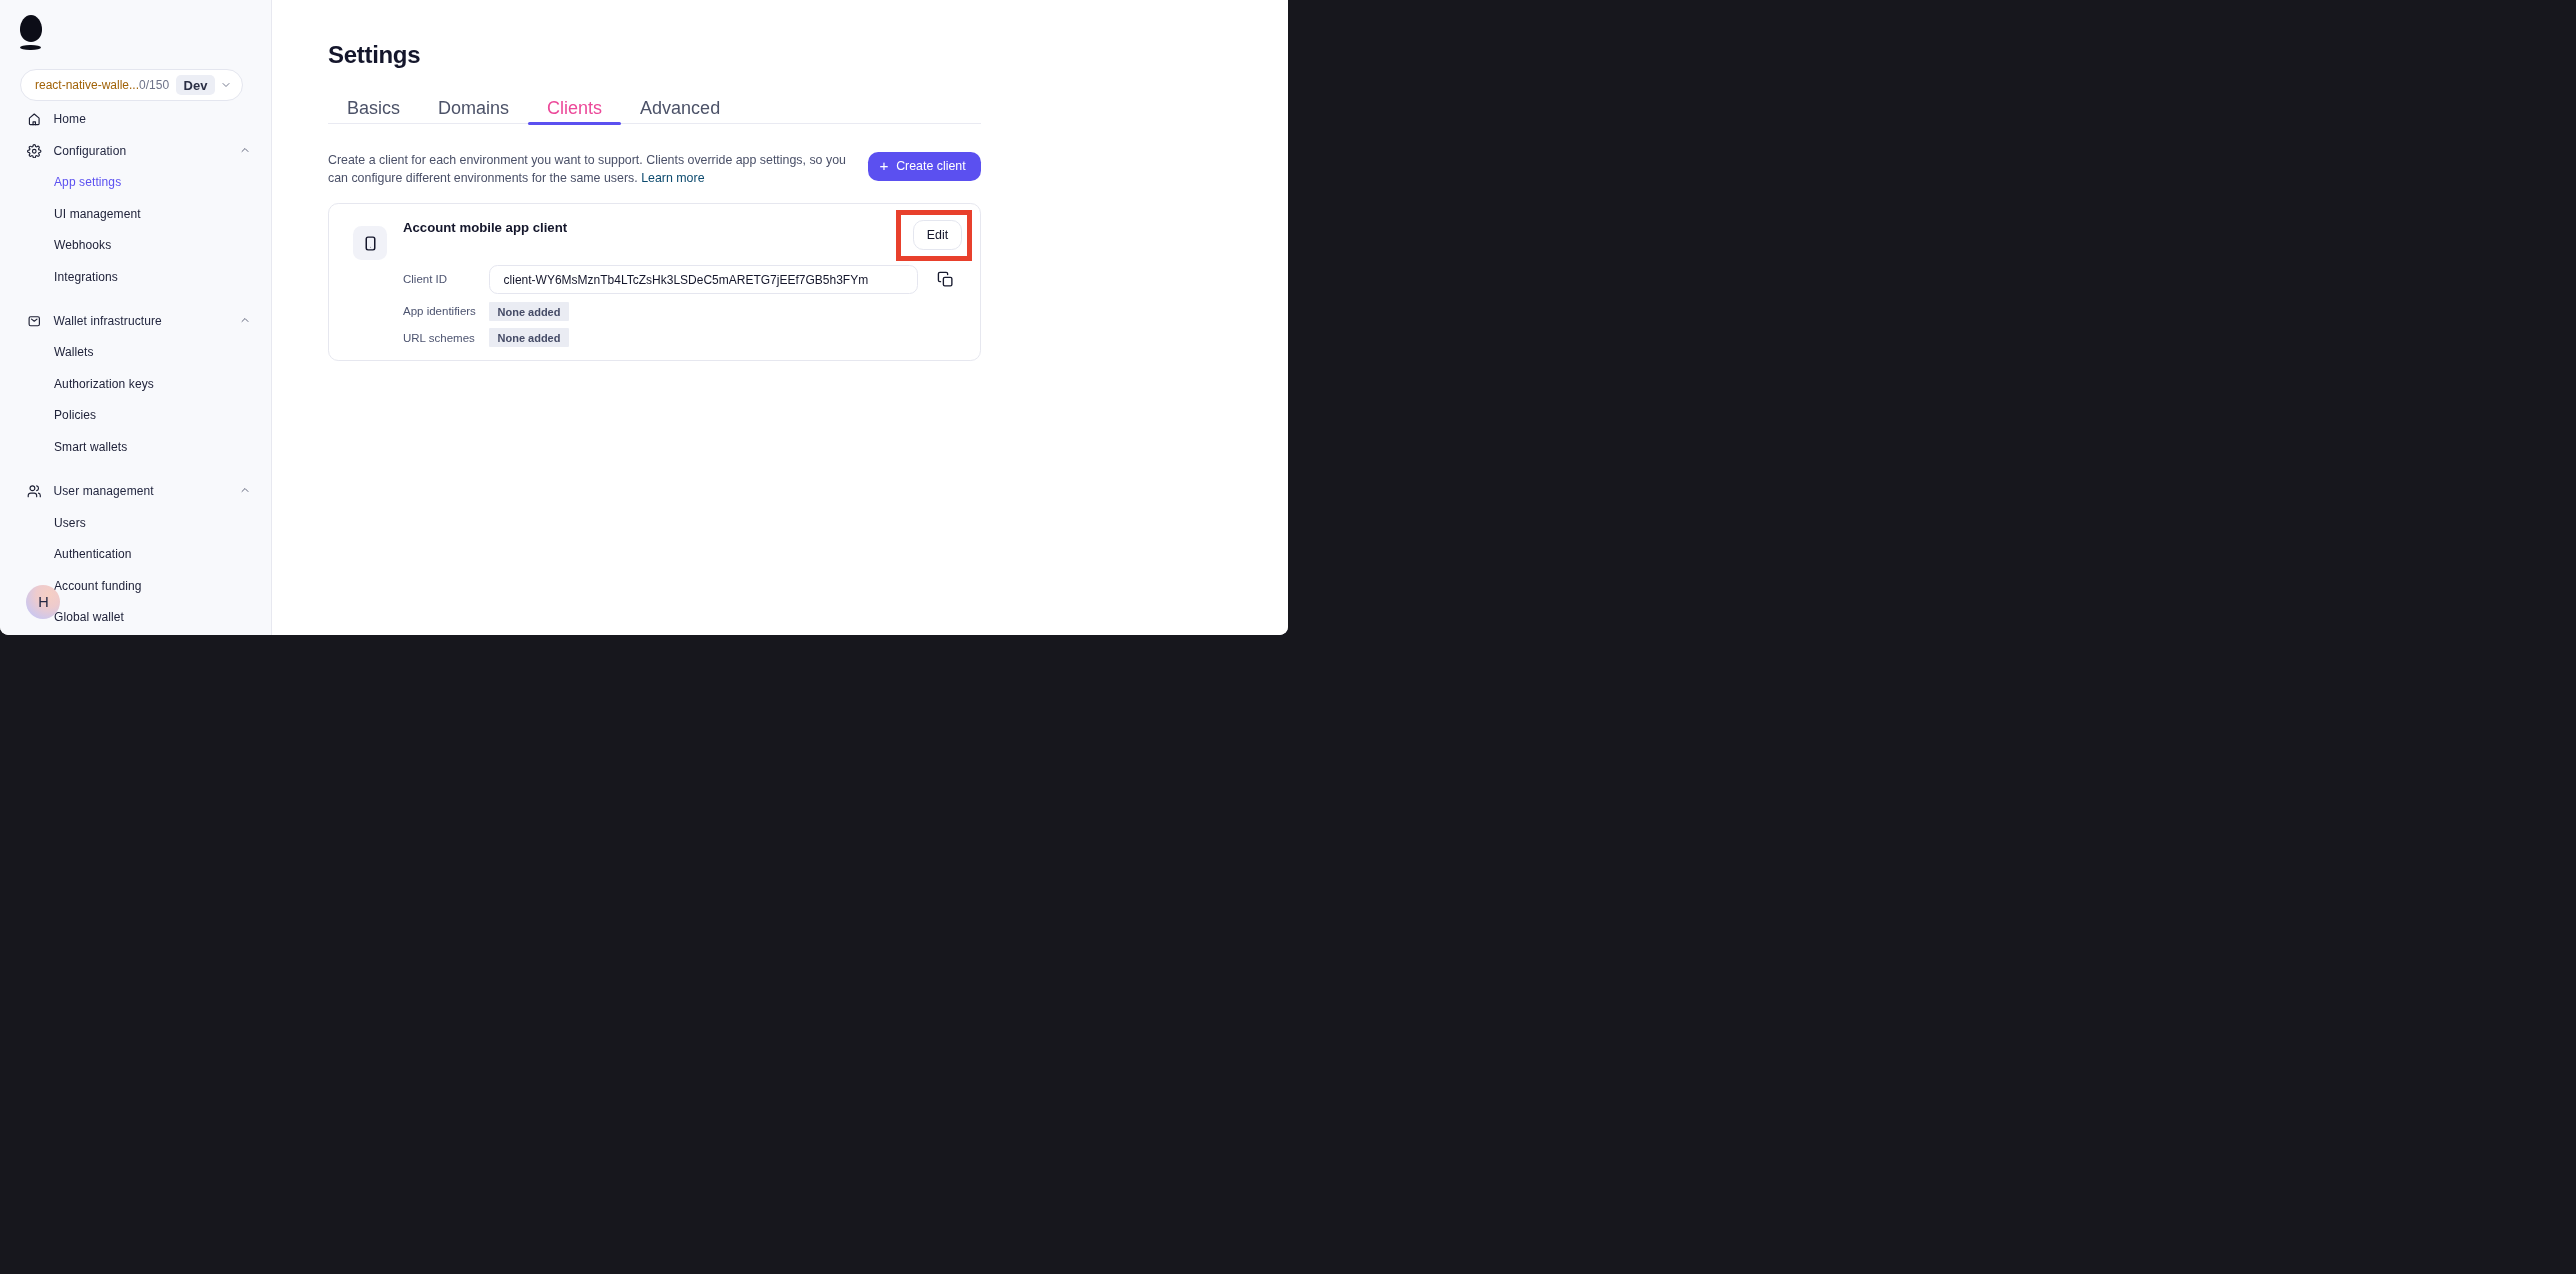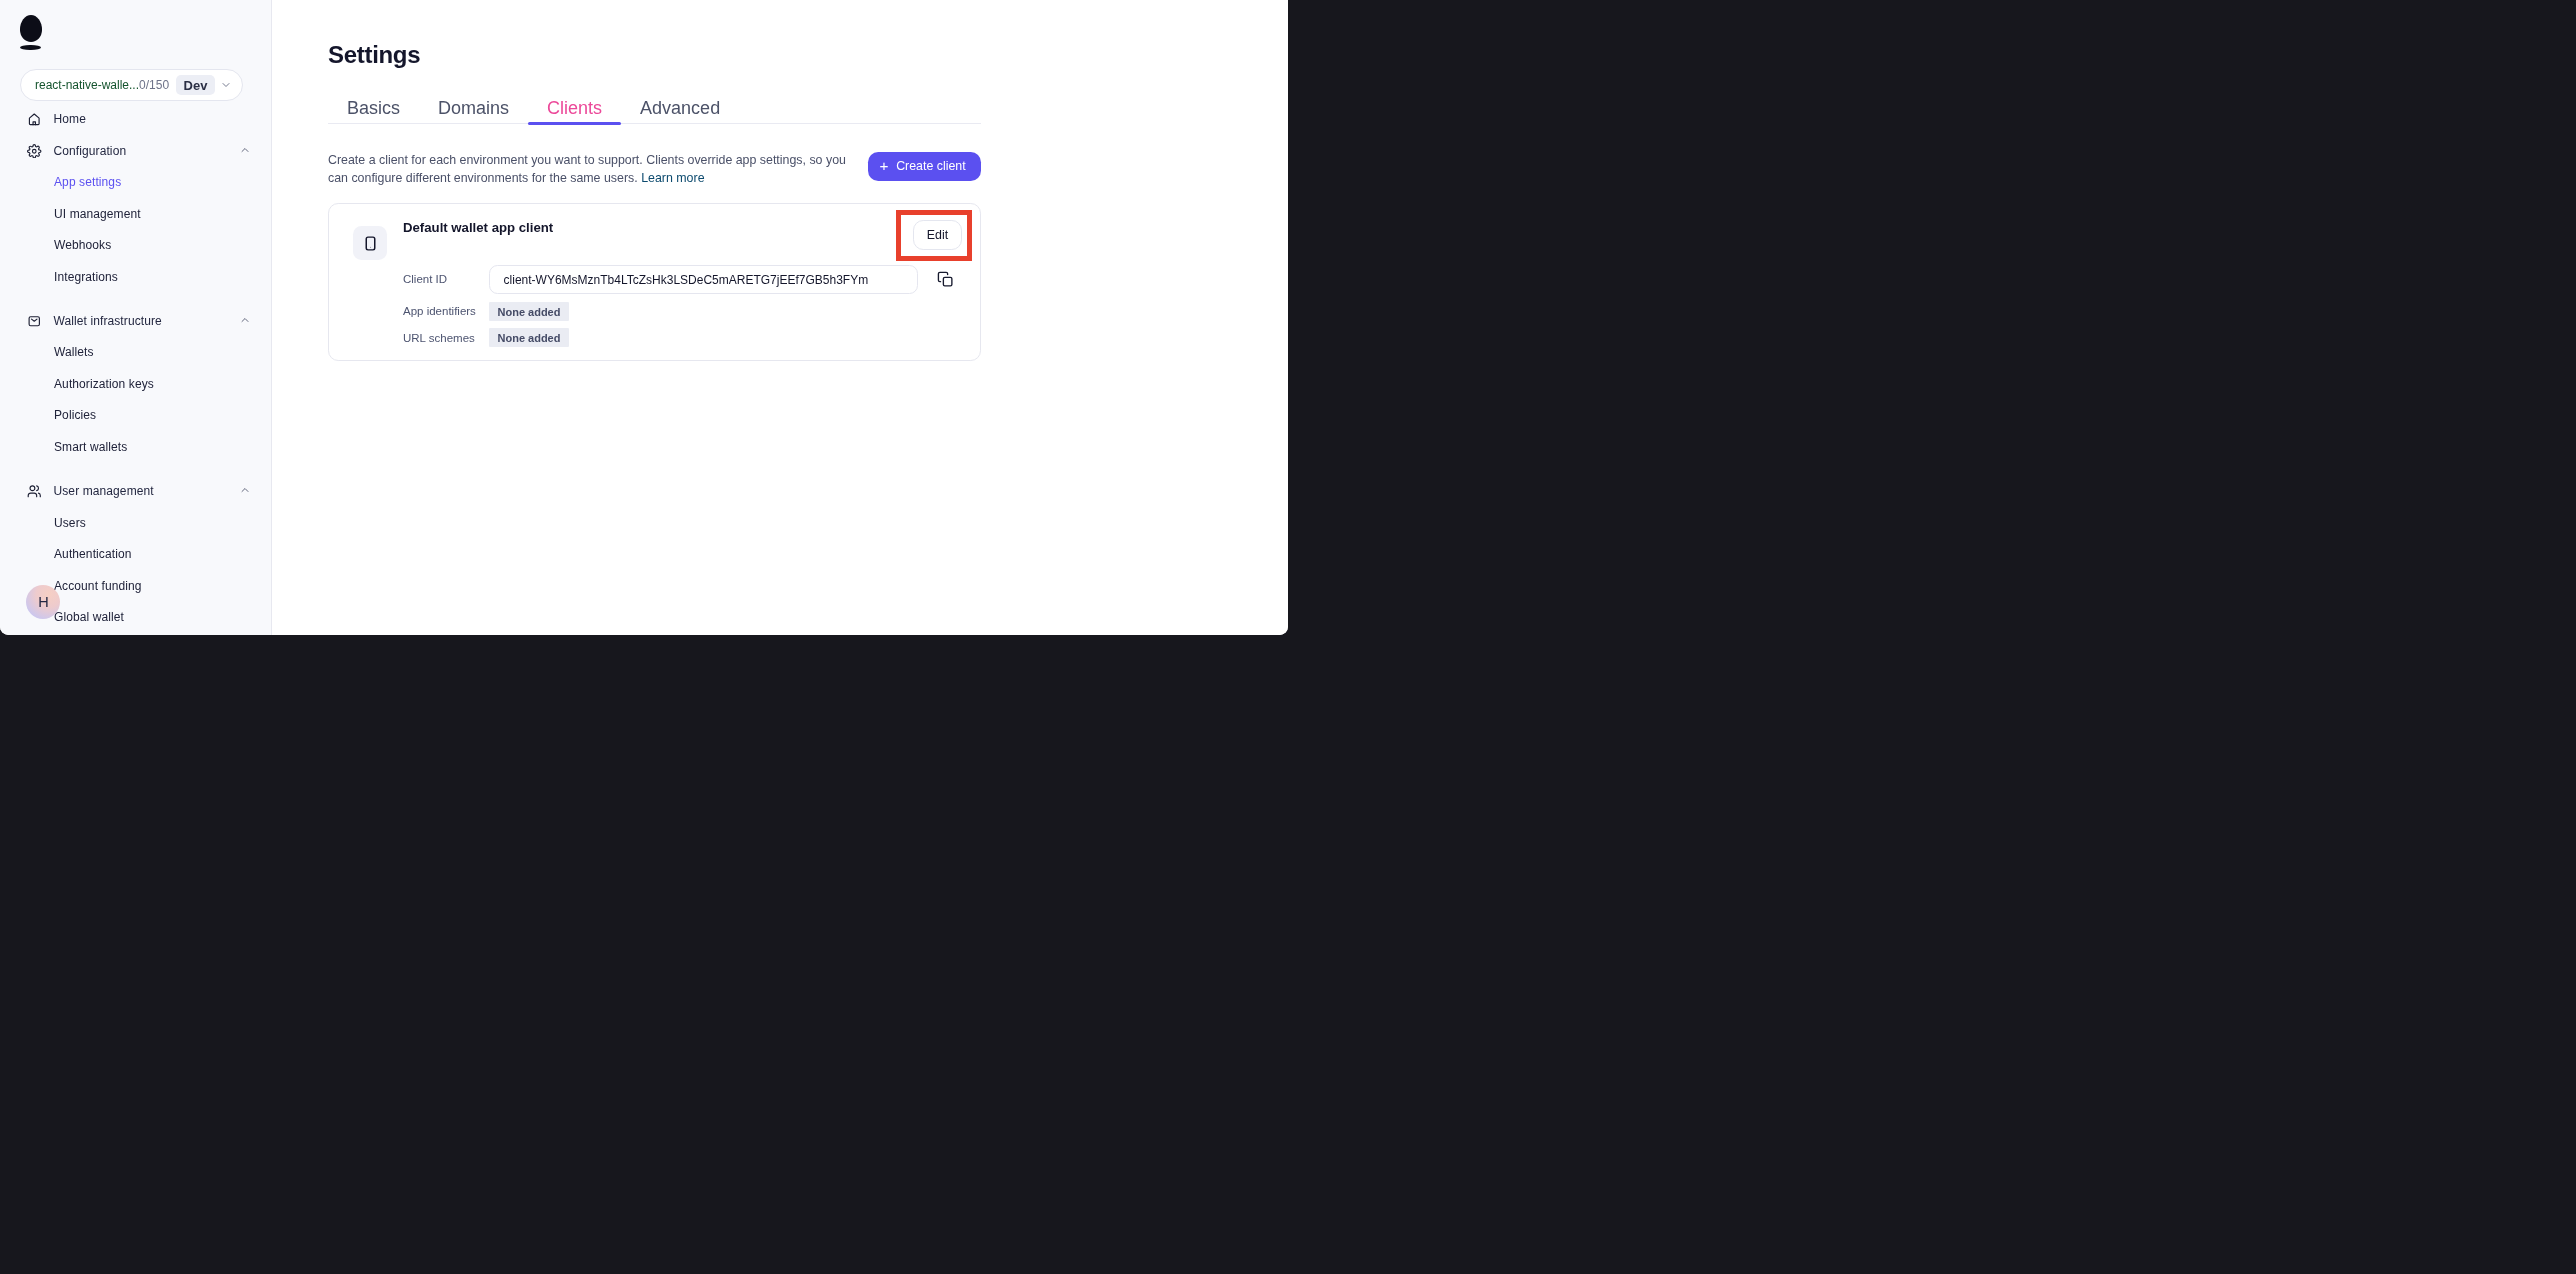--- a/index.html
+++ b/index.html
@@ -27,21 +27,21 @@
   }
   .logo .shadow {
     width:20.4px; height:5.1px; background:#0c0d17; border-radius:50%;
     margin:3.4px auto 0;
   }
   .project-pill {
     position:absolute; left:20.4px; top:69px; width:223px; height:32px;
     background:#ffffff; border:0.9px solid #e4e6ef; border-radius:16px;
     display:flex; align-items:center; padding:0 10.2px 0 13.6px; cursor:pointer;
   }
-  .project-name { font-size:12px; font-weight:500; color:#14532d; white-space:nowrap; }
+  .project-name { font-size:12px; font-weight:500; color:#a16207; white-space:nowrap; }
   .project-quota { font-size:12px; color:#6e7389; margin-right:6.8px; white-space:nowrap; }
   .env-badge {
     background:#eceef5; color:#2b2f45; font-size:13px; font-weight:700;
     border-radius:5.1px; padding:3.4px 7.7px; line-height:1; margin-right:0;
   }
   .pill-chevron { margin-left:auto; display:flex; color:#6e7389; }
 
   .nav { position:absolute; left:0; top:112px; width:100%; list-style:none; }
   .nav-item {
     height:31.5px; display:flex; align-items:flex-start; padding:0 20.4px 0 27px;
@@ -295,21 +295,21 @@
 
       <section class="client-card">
 
         <div class="device-tile">
           <svg class="stroke" width="17" height="19" viewBox="0 0 24 24">
               <rect x="6" y="3" width="12" height="18" rx="2.5" stroke-width="2.1"></rect>
               <circle cx="12" cy="17.2" r="0.6" fill="currentColor" stroke="none"></circle>
             </svg>
         </div>
 
-        <h2 class="card-title">Default wallet app client</h2>
+        <h2 class="card-title">Account mobile app client</h2>
 
         <div class="edit-annotation"></div>
         <button class="edit-btn">Edit</button>
 
         <span class="field-label" style="top:69px;">Client ID</span>
         <input class="clientid-input" type="text" readonly="" value="client-WY6MsMznTb4LTcZsHk3LSDeC5mARETG7jEEf7GB5h3FYm" style="">
         <button class="copy-btn">
           <svg class="stroke" width="17" height="17" viewBox="0 0 24 24">
               <rect x="9" y="9" width="12" height="12" rx="2"></rect>
               <path d="M5 15H4a2 2 0 0 1-2-2V4a2 2 0 0 1 2-2h9a2 2 0 0 1 2 2v1"></path>

